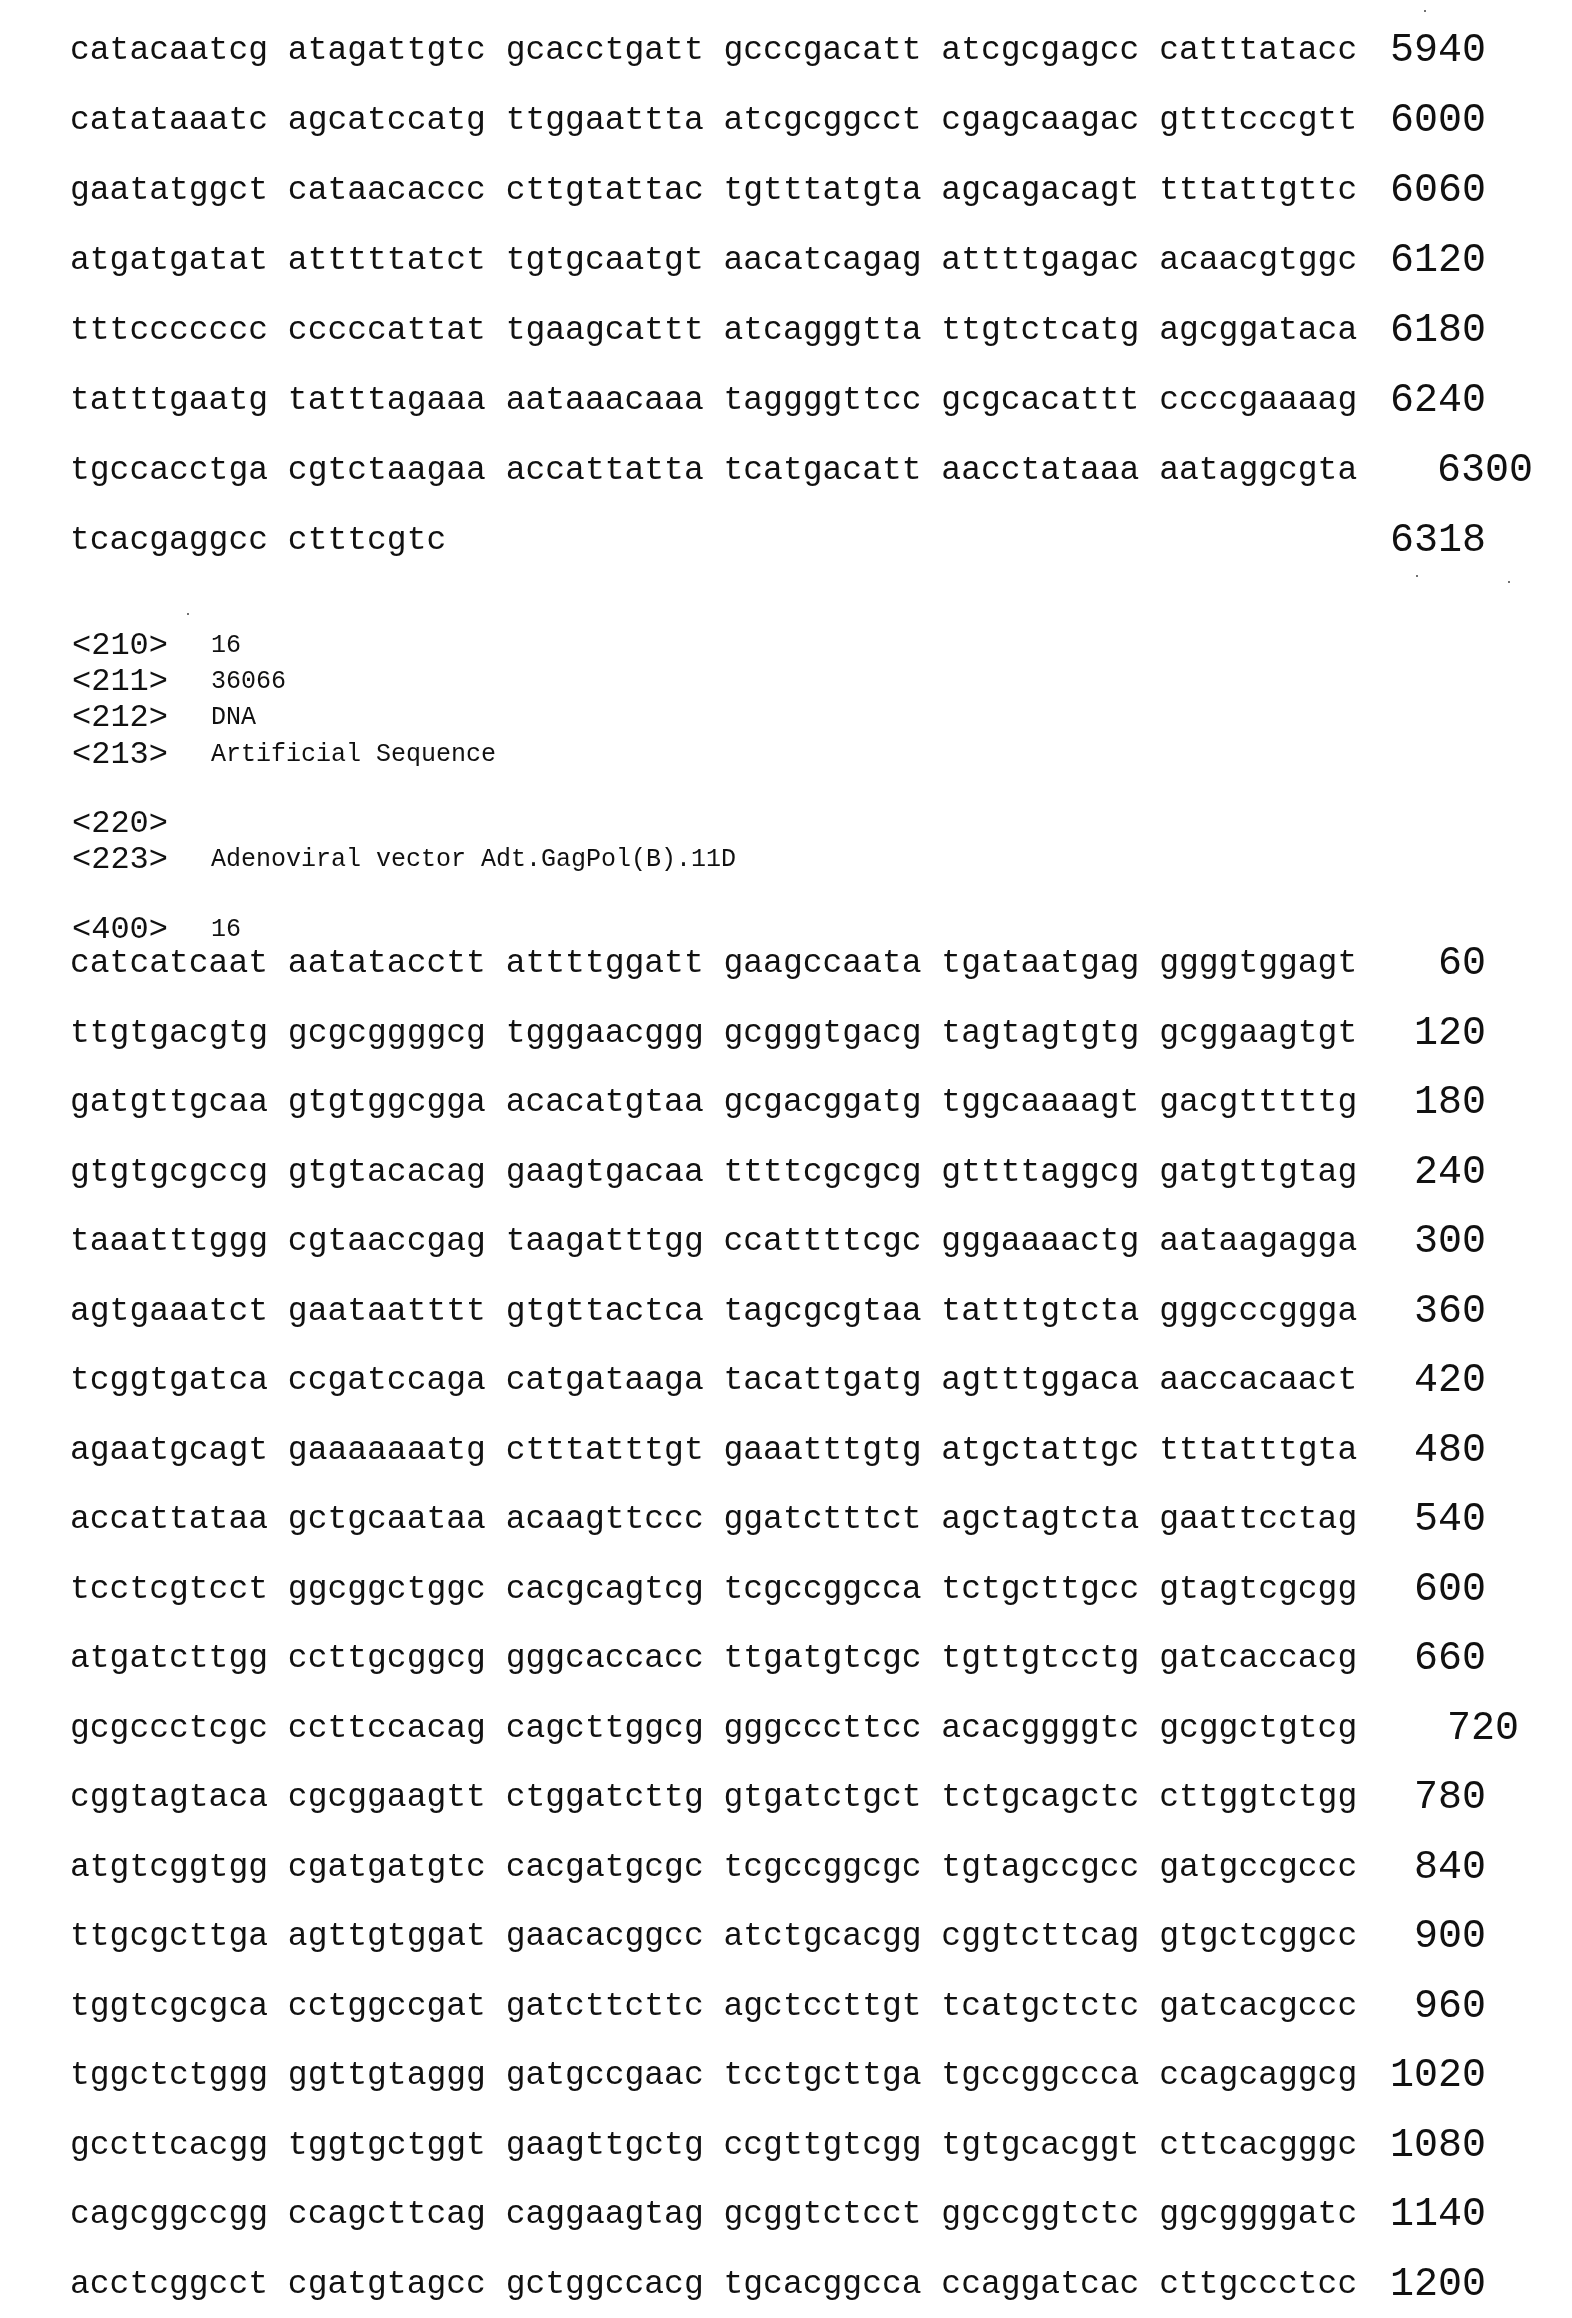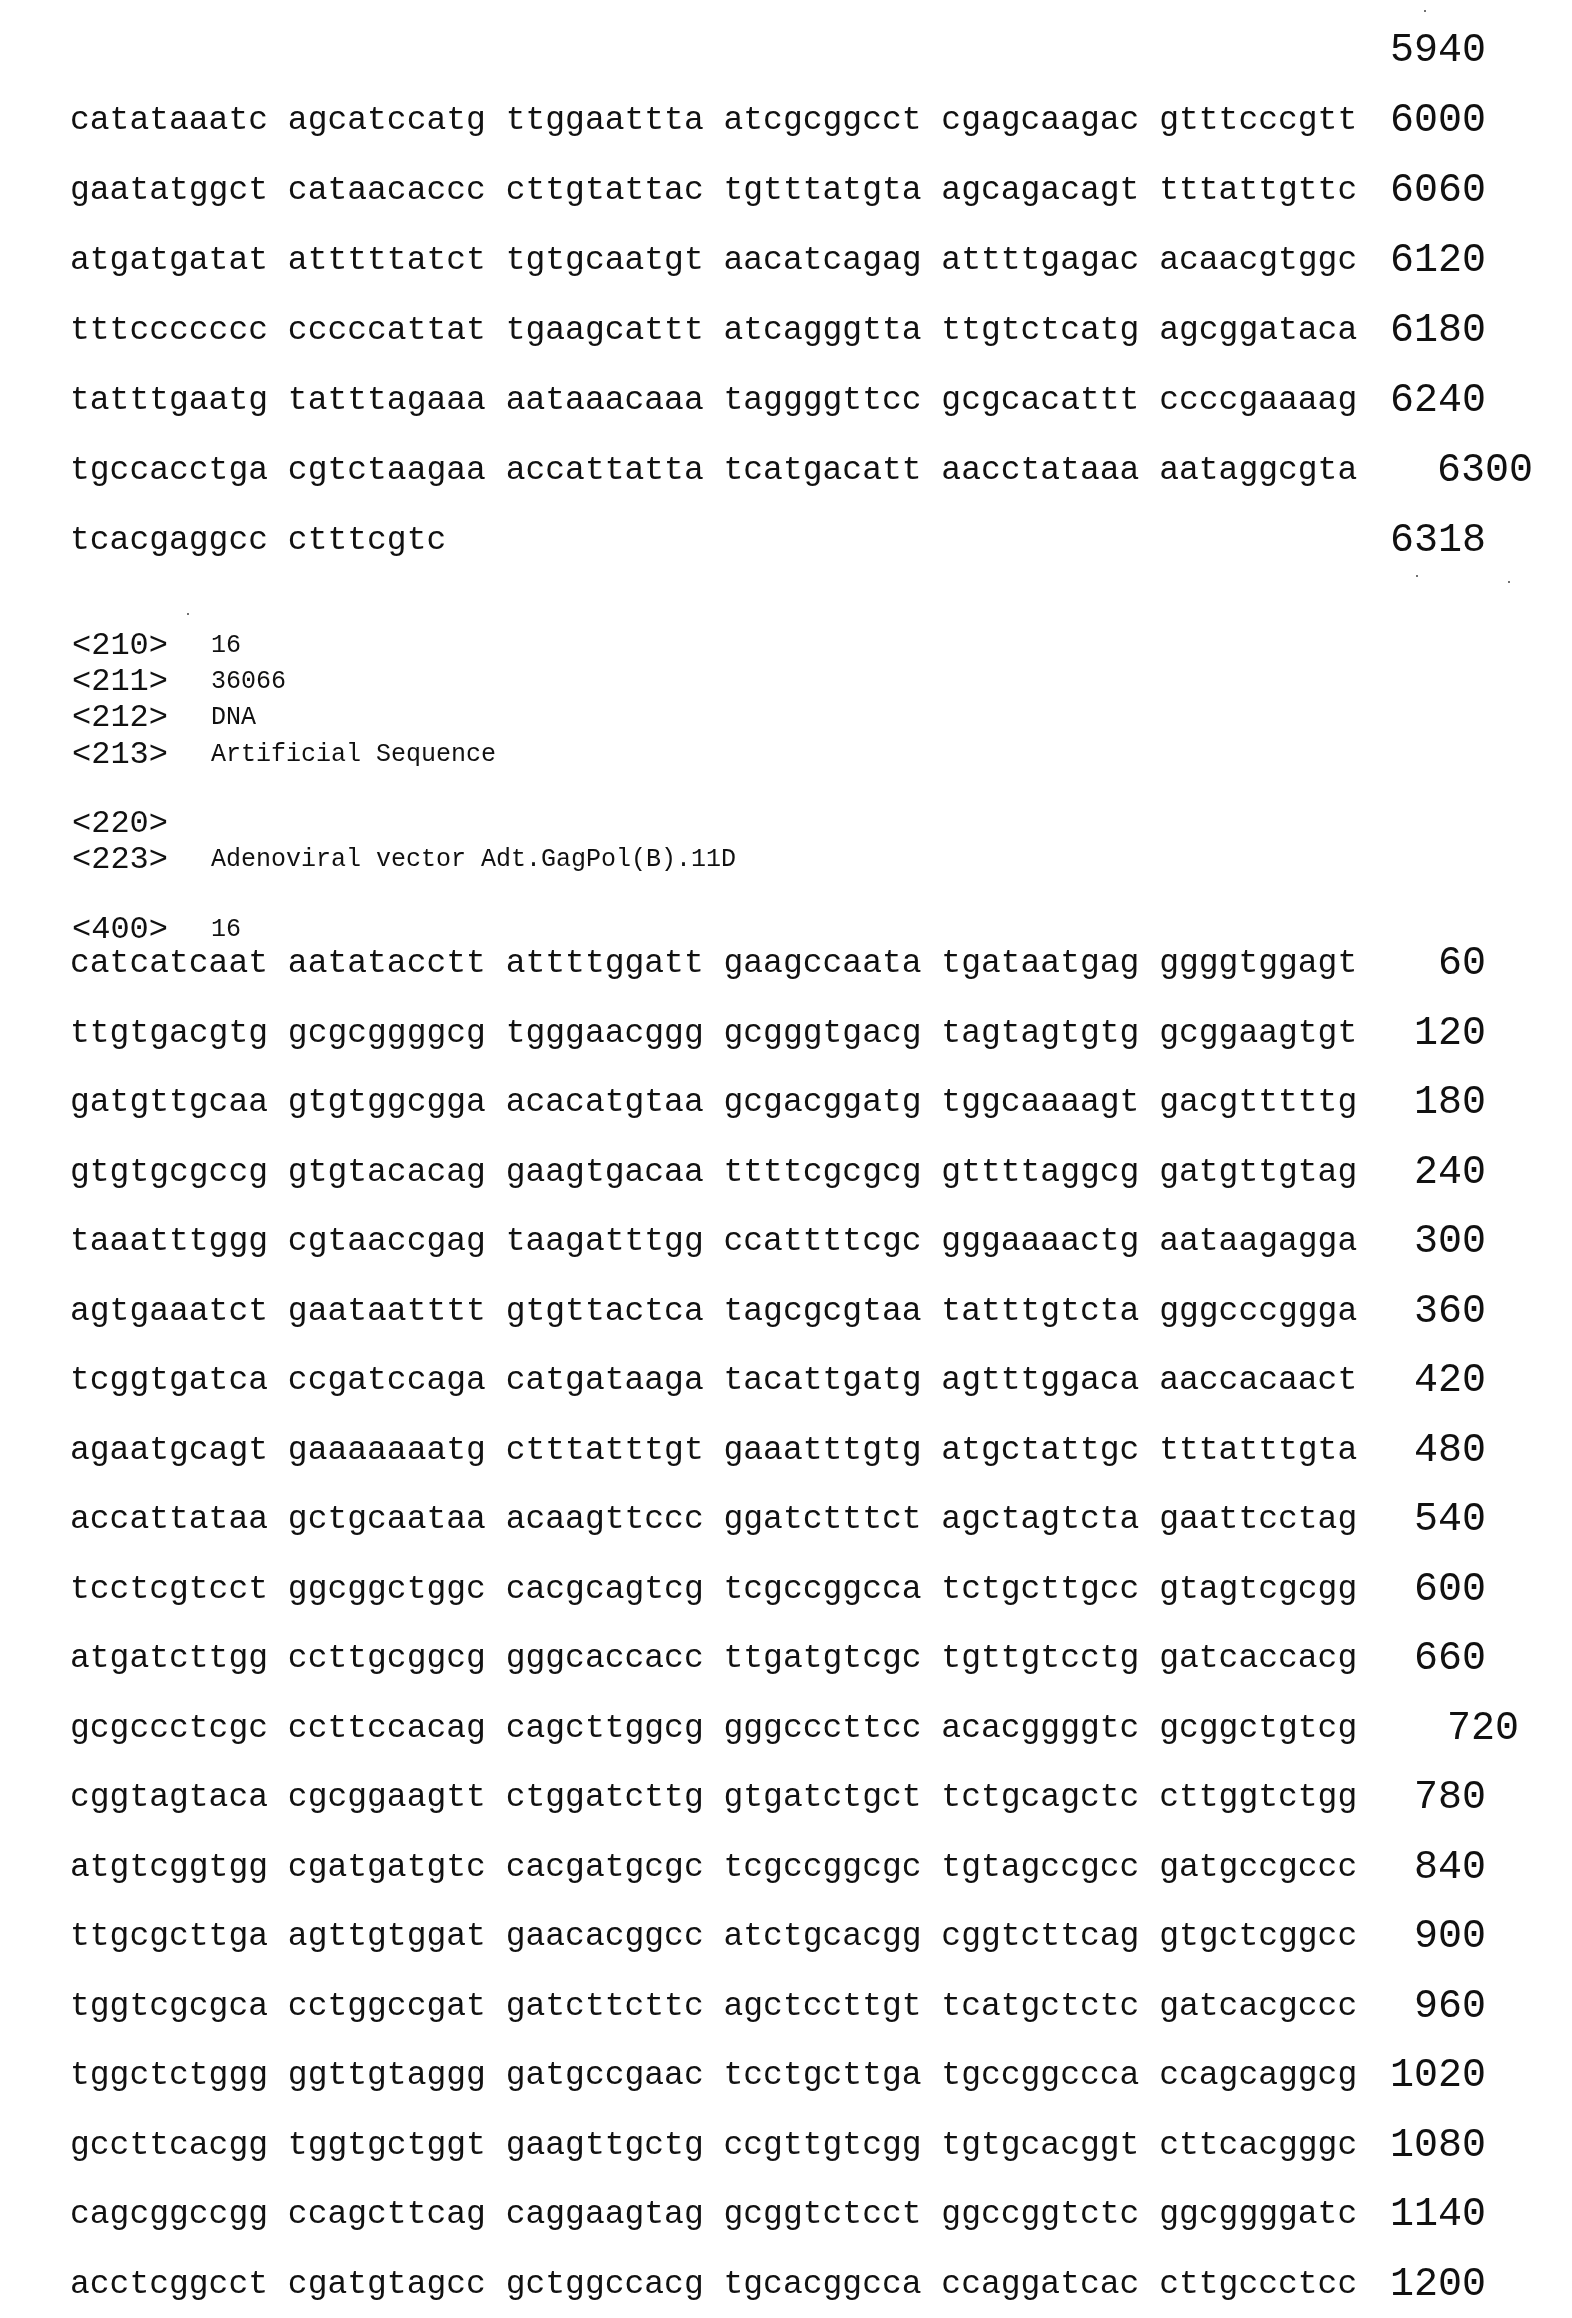--- a/index.html
+++ b/index.html
@@ -86,20 +86,21 @@
       border-radius: 0.8px;
     }
   </style>
 </head>
 <body>
 
 <div class="page">
 
   <div class="seq-block" style="top:0;">
     <div class="seq-line" style="top:31px;">
+      <span class="seq-text">catacaatcg atagattgtc gcacctgatt gcccgacatt atcgcgagcc catttatacc</span>
       <span class="seq-pos">5940</span>
     </div>
     <div class="seq-line" style="top:101px;">
       <span class="seq-text">catataaatc agcatccatg ttggaattta atcgcggcct cgagcaagac gtttcccgtt</span>
       <span class="seq-pos">6000</span>
     </div>
     <div class="seq-line" style="top:171px;">
       <span class="seq-text">gaatatggct cataacaccc cttgtattac tgtttatgta agcagacagt tttattgttc</span>
       <span class="seq-pos">6060</span>
     </div>

